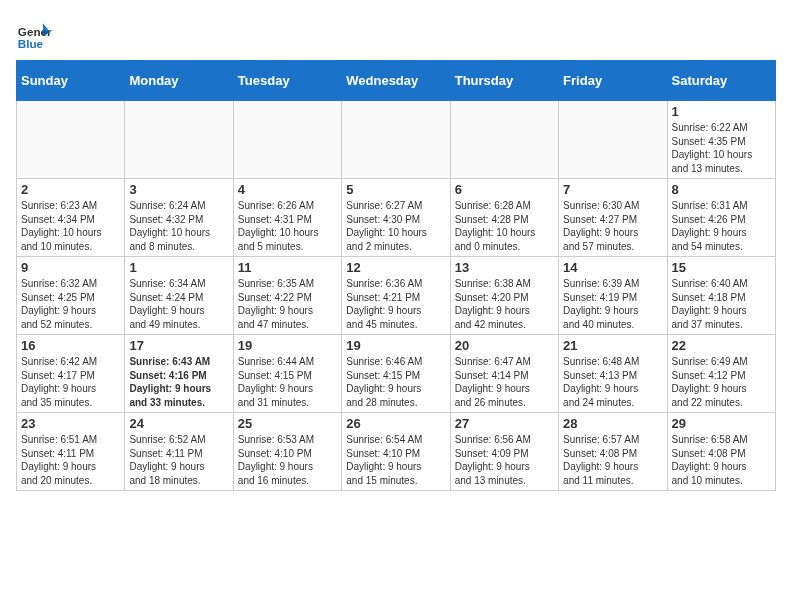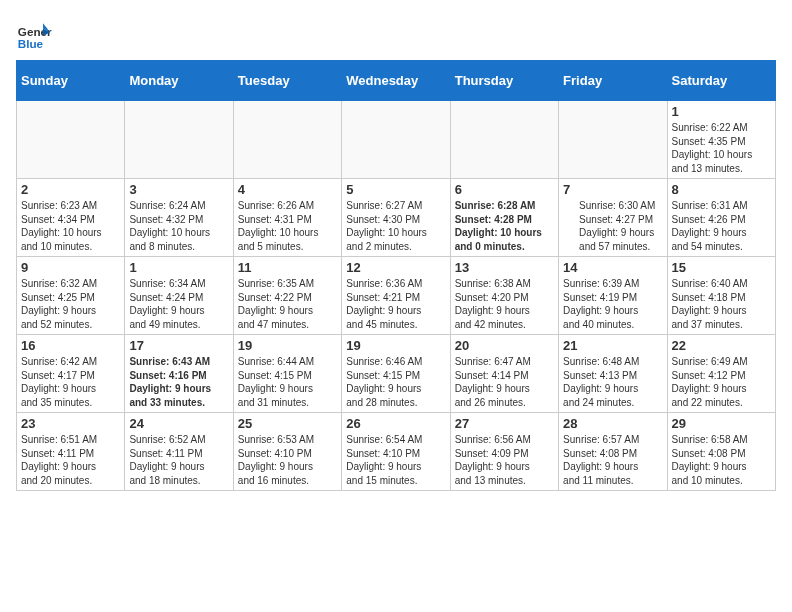--- a/index.html
+++ b/index.html
@@ -148,28 +148,28 @@
         </td>
         <td>
           <span class="day-number">5</span>
           <div class="day-info" style="white-space: pre-line;">Sunrise: 6:27 AM
 Sunset: 4:30 PM
 Daylight: 10 hours
 and 2 minutes.</div>
         </td>
         <td>
           <span class="day-number">6</span>
-          <div class="day-info" style="white-space: pre-line; font-weight: bold;">Sunrise: 6:28 AM
+          <div class="day-info" style="white-space: pre-line;">Sunrise: 6:28 AM
 Sunset: 4:28 PM
 Daylight: 10 hours
 and 0 minutes.</div>
         </td>
         <td>
           <span class="day-number">7</span>
-          <div class="day-info" style="white-space: pre-line; margin-left: 16px;">Sunrise: 6:30 AM
+          <div class="day-info" style="white-space: pre-line;">Sunrise: 6:30 AM
 Sunset: 4:27 PM
 Daylight: 9 hours
 and 57 minutes.</div>
         </td>
         <td>
           <span class="day-number">8</span>
           <div class="day-info" style="white-space: pre-line;">Sunrise: 6:31 AM
 Sunset: 4:26 PM
 Daylight: 9 hours
 and 54 minutes.</div>

